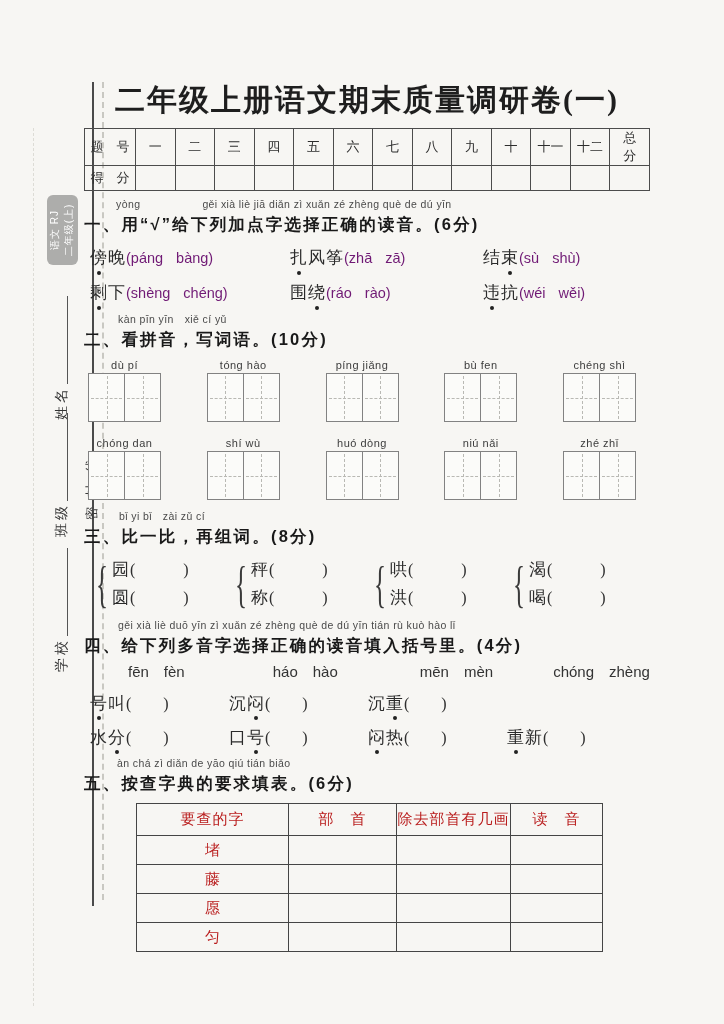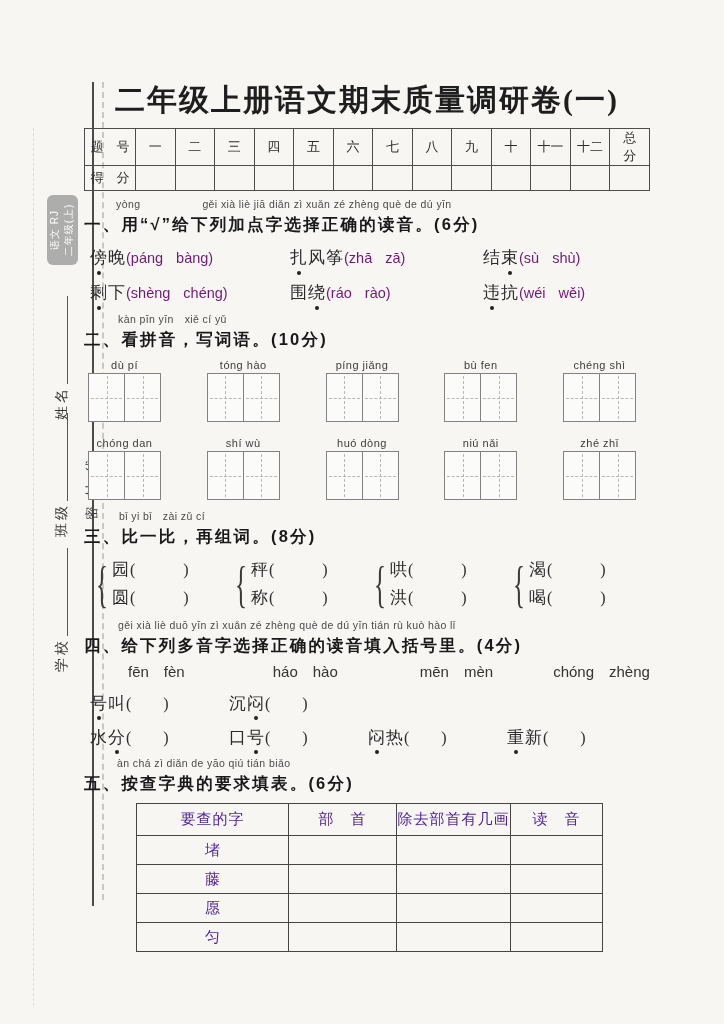--- a/index.html
+++ b/index.html
@@ -78,21 +78,21 @@
     font-size:15px;color:#333;}
   .q4opts span:nth-child(1){margin-left:44px;}
   .q4opts span:nth-child(2){margin-left:88px;}
   .q4opts span:nth-child(3){margin-left:82px;}
   .q4opts span:nth-child(4){margin-left:60px;}
   .q4row{display:flex;margin-top:9px;padding-left:6px;font-size:17px;line-height:25px;}
   .q4row .it{width:139px;white-space:nowrap;}
 
   
   .q5-table{margin:8px 0 0 52px;}
-  .q5-table td{border:1px solid #454545;text-align:center;font-size:15px;color:#4c1d95;padding:0;}
+  .q5-table td{border:1px solid #454545;text-align:center;font-size:15px;color:#b91c1c;padding:0;}
   .q5-table tr.hd td{height:31px;letter-spacing:1px;}
   .q5-table tr.rw td{height:28px;}
 </style>
 </head>
 <body>
 
 <div>
 
   <div class="rail-solid"></div>
   <div class="rail-dashed"></div>
@@ -263,20 +263,21 @@
       <div class="q-title">四、给下列多音字选择正确的读音填入括号里。(4分)</div>
       <div class="q4opts">
         <span>fēn　fèn</span>
         <span>háo　hào</span>
         <span>mēn　mèn</span>
         <span>chóng　zhèng</span>
       </div>
       <div class="q4row">
         <span class="it"><span class="hz"></span><span class="hz dotd">号</span><span class="hz">叫</span><span class="blank">(　　)</span></span>
         <span class="it"><span class="hz">沉</span><span class="hz dotd">闷</span><span class="hz"></span><span class="blank">(　　)</span></span>
+        <span class="it"><span class="hz">沉</span><span class="hz dotd">重</span><span class="hz"></span><span class="blank">(　　)</span></span>
       </div>
       <div class="q4row">
         <span class="it"><span class="hz">水</span><span class="hz dotd">分</span><span class="hz"></span><span class="blank">(　　)</span></span>
         <span class="it"><span class="hz">口</span><span class="hz dotd">号</span><span class="hz"></span><span class="blank">(　　)</span></span>
         <span class="it"><span class="hz"></span><span class="hz dotd">闷</span><span class="hz">热</span><span class="blank">(　　)</span></span>
         <span class="it"><span class="hz"></span><span class="hz dotd">重</span><span class="hz">新</span><span class="blank">(　　)</span></span>
       </div>
     </div>
 
     <div class="qsec">

